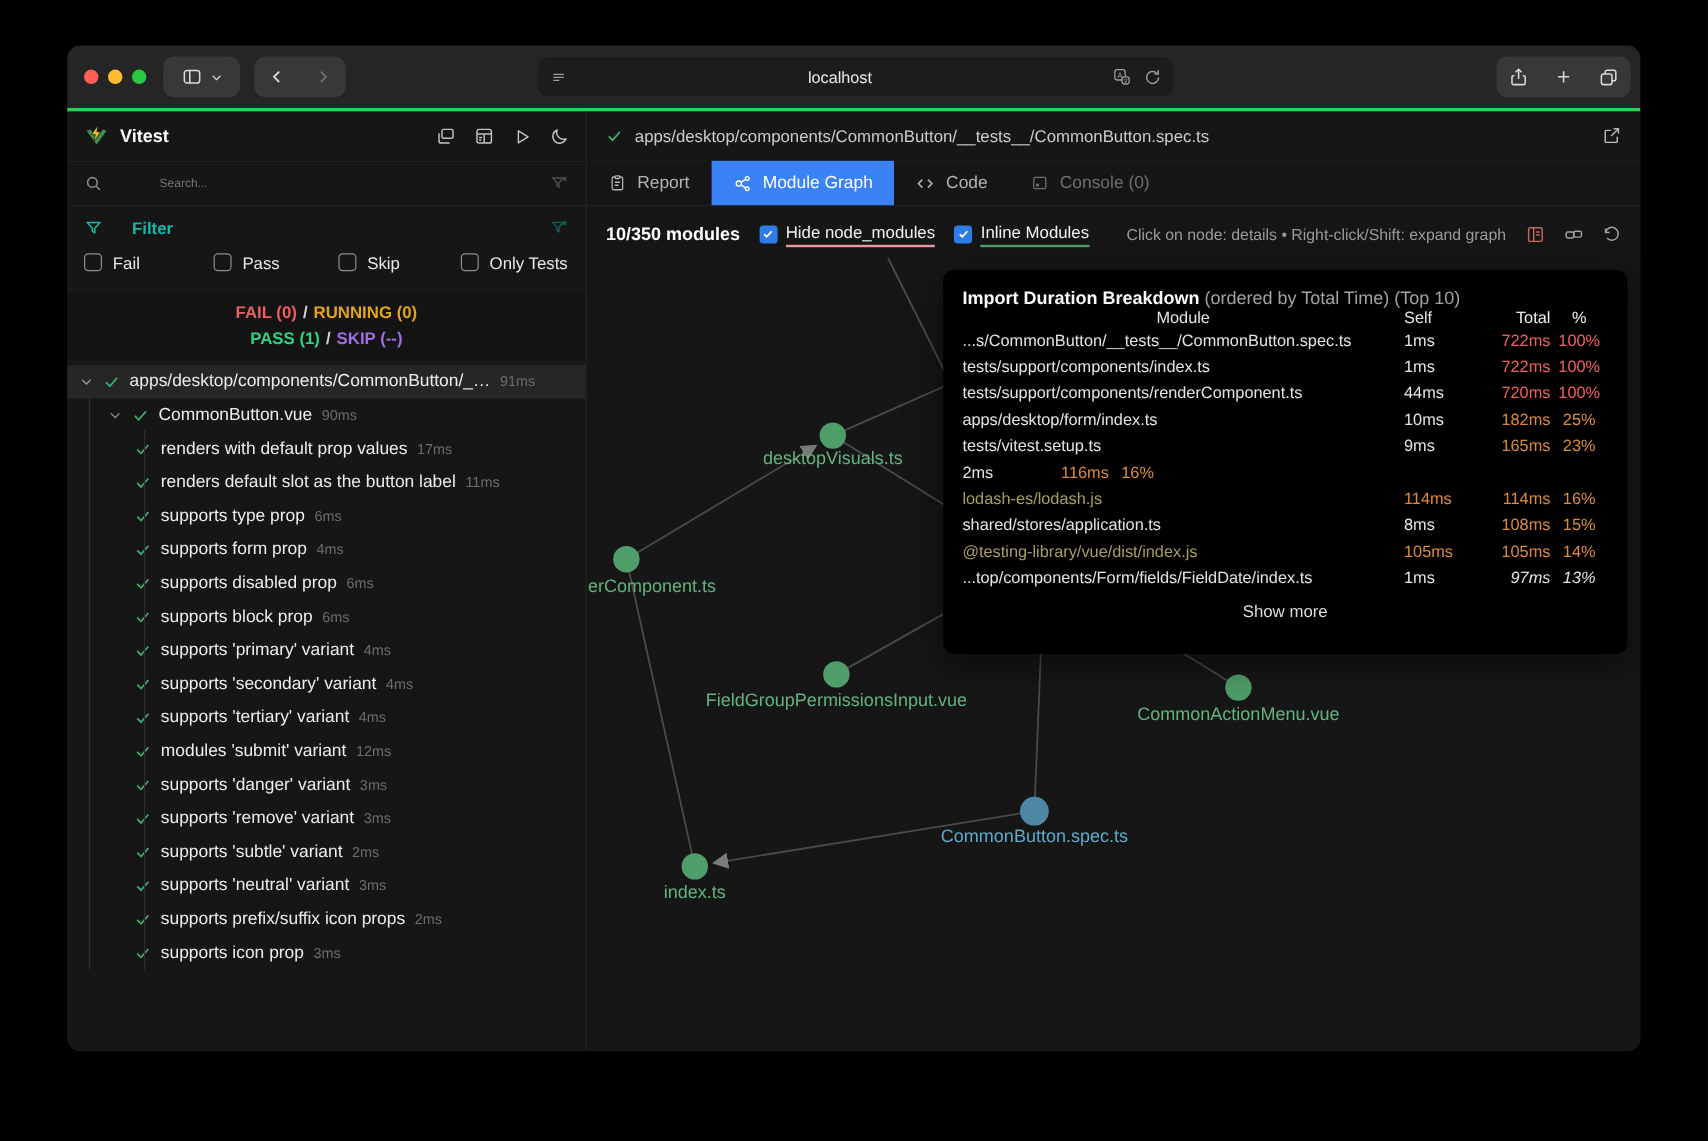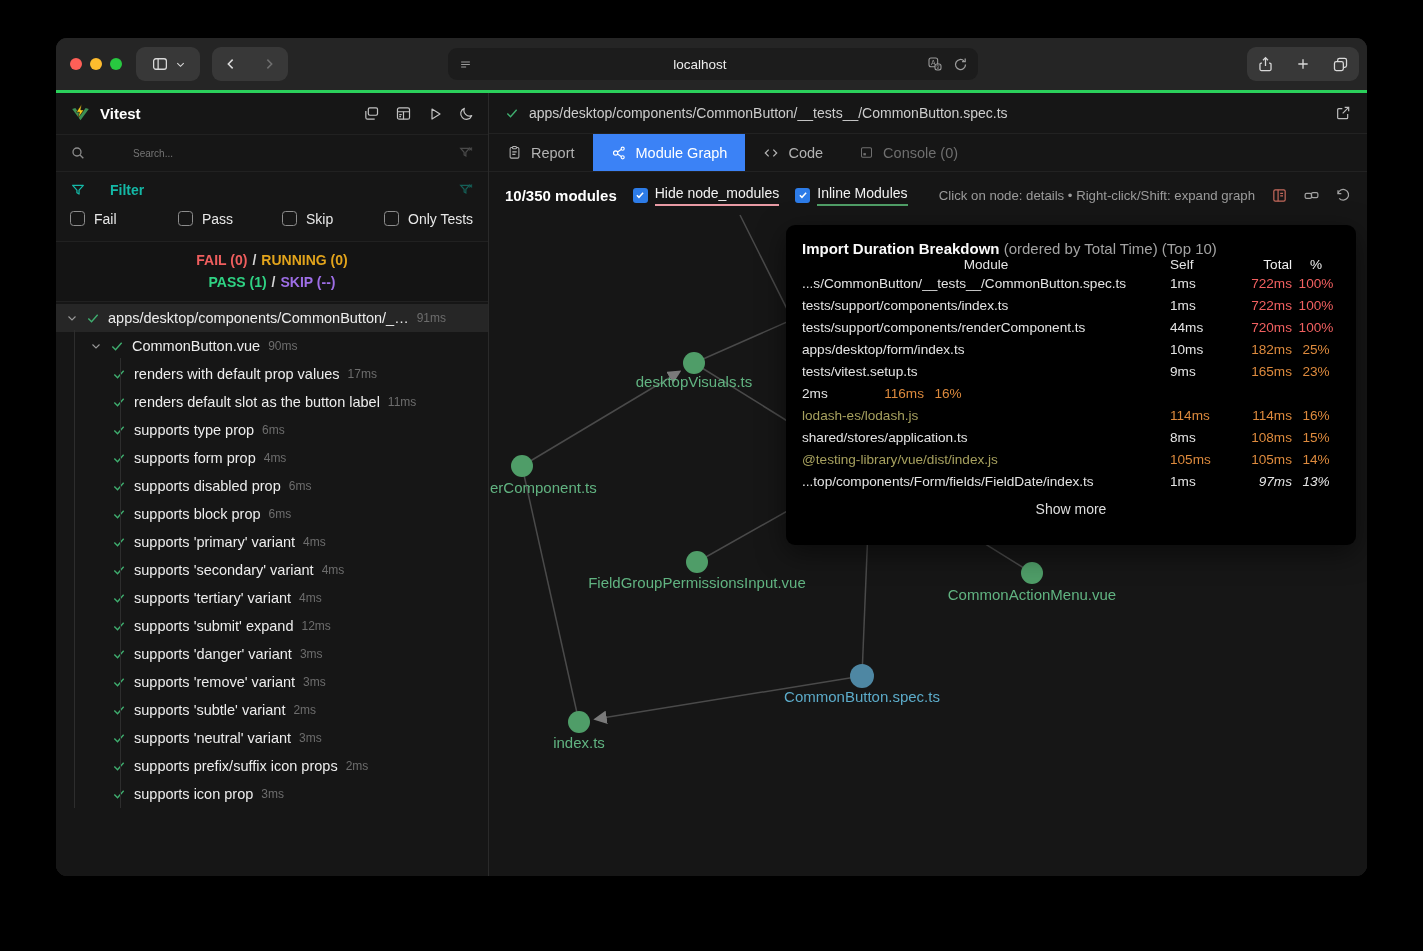--- a/index.html
+++ b/index.html
@@ -401,21 +401,21 @@
     <span class="tlabel">supports 'tertiary' variant</span>
     <span class="time">4ms</span>
   </div>
 
   <div class="trow test">
     <span class="check">
                 <svg width="14" height="14" viewBox="0 0 24 24" fill="none" stroke="currentColor" stroke-width="2.4">
                   <polyline points="4 13 9.5 18.5 20 6.5"></polyline>
                 </svg>
               </span>
-    <span class="tlabel">supports 'submit' expand</span>
+    <span class="tlabel">modules 'submit' variant</span>
     <span class="time">12ms</span>
   </div>
 
   <div class="trow test">
     <span class="check">
                 <svg width="14" height="14" viewBox="0 0 24 24" fill="none" stroke="currentColor" stroke-width="2.4">
                   <polyline points="4 13 9.5 18.5 20 6.5"></polyline>
                 </svg>
               </span>
     <span class="tlabel">supports 'danger' variant</span>

